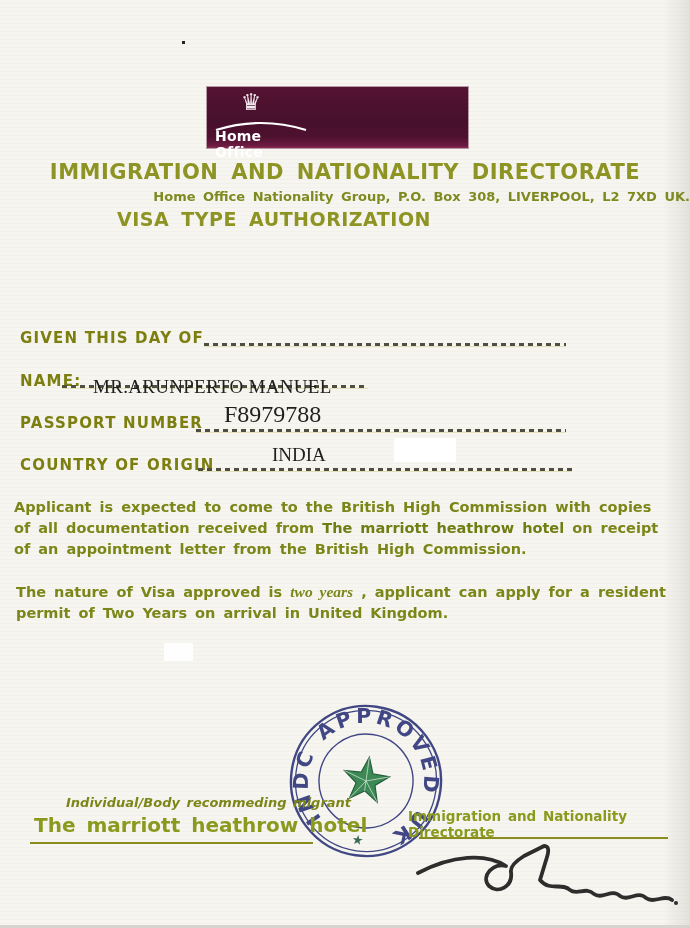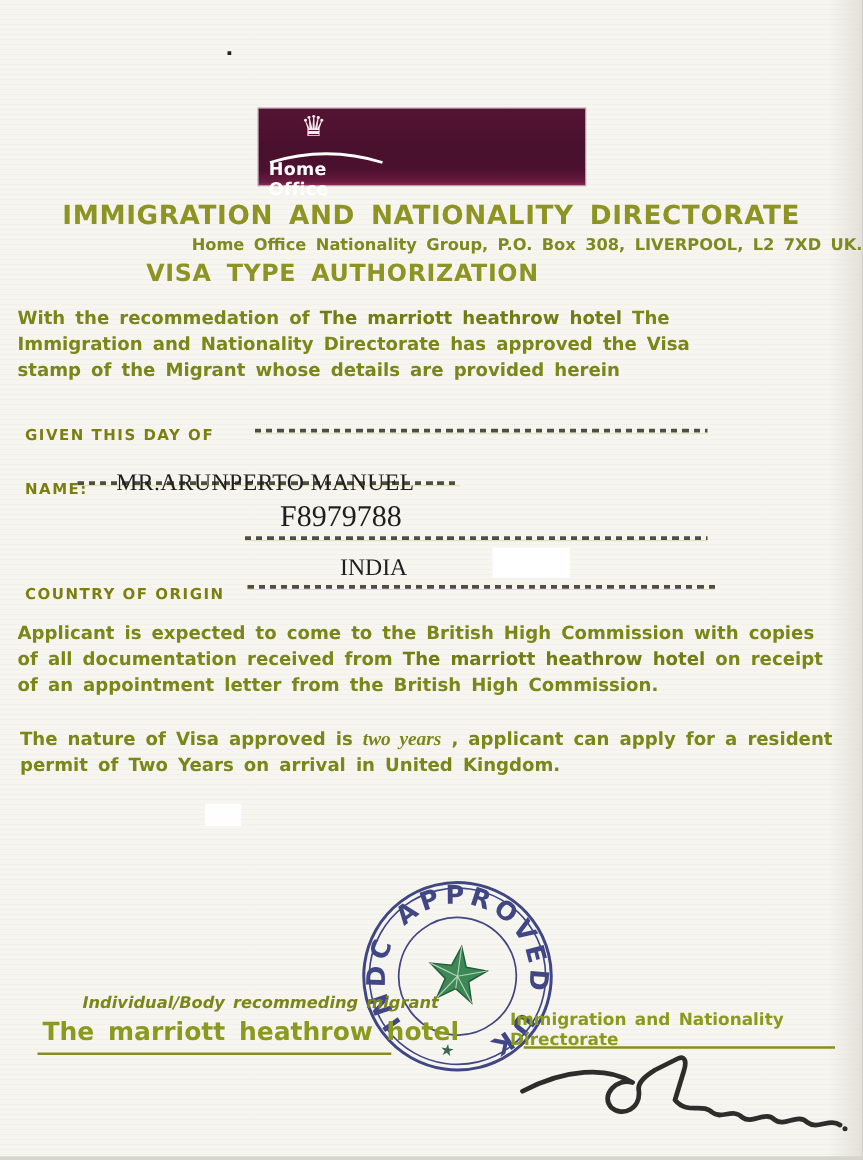--- a/index.html
+++ b/index.html
@@ -34,21 +34,21 @@
 
   
   .para{color:#7b8618;font-size:14.5px;line-height:21px;font-weight:600;word-spacing:3px;}
   #para-intro{left:14px;top:245px;width:592px;}
   #para-instructions{left:14px;top:497px;width:648px;}
   #para-nature{left:16px;top:581px;width:650px;}
   .para b{color:#6f7d12;}
   .italic-serif{font-family:"Liberation Serif",serif;font-style:italic;font-weight:bold;font-size:15.5px;}
 
   
-  .field-label{color:#7c7f10;font-size:12px;font-weight:bold;letter-spacing:1.2px;margin-top:12px;}
+  .field-label{color:#7c7f10;font-size:15px;font-weight:bold;letter-spacing:1.2px;}
   .dotline{height:3px;background:repeating-linear-gradient(90deg,#4e4f41 0 5px,rgba(0,0,0,0) 5px 9px);box-shadow:0 1px 0 rgba(205,200,120,.45);}
   .typed{font-family:"Liberation Serif",serif;color:#1f1f1f;}
 
   #given-label{left:20px;top:329px;}
   #given-line{left:204px;top:343px;width:362px;}
   #given-value{left:224px;top:317px;font-size:24px;}
 
   #name-label{left:20px;top:372px;}
   #name-line{left:62px;top:385px;width:306px;}
   #name-value{left:93px;top:376px;font-size:19px;letter-spacing:.3px;}
@@ -89,29 +89,29 @@
     <svg id="crown-arc" class="abs" width="96" height="12" viewBox="0 0 96 12">
       <path d="M3,10 Q48,-4 93,10" stroke="#ffffff" stroke-width="2.2" fill="none"></path>
     </svg>
     <div id="home-office" class="abs">Home Office</div>
   </div>
 
   <div id="main-title" class="abs olive-title">IMMIGRATION AND NATIONALITY DIRECTORATE</div>
   <div id="address-line" class="abs">Home Office Nationality Group, P.O. Box 308, LIVERPOOL, L2 7XD UK.</div>
   <div id="visa-title" class="abs olive-title">VISA TYPE AUTHORIZATION</div>
 
-  <div id="para-intro" class="abs para"><span>With the recommedation of </span><b>The marriott heathrow hotel</b><span> The Immigration and Nationality Directorate has approved the Visa stamp of the Migrant whose details are provided herein</span></div>
 
   <div id="given-label" class="abs field-label">GIVEN THIS DAY OF</div>
   <div id="given-line" class="abs dotline"></div>
 
   <div id="name-label" class="abs field-label">NAME:</div>
   <div id="name-line" class="abs dotline"></div>
   <div id="name-value" class="abs typed">MR.ARUNPERTO MANUEL</div>
 
+  <div id="passport-label" class="abs field-label">PASSPORT NUMBER</div>
   <div id="passport-line" class="abs dotline"></div>
   <div id="passport-value" class="abs typed">F8979788</div>
 
   <div id="country-label" class="abs field-label">COUNTRY OF ORIGIN</div>
   <div id="country-line" class="abs dotline"></div>
   <div id="patch-country" class="abs white-patch"></div>
   <div id="country-value" class="abs typed">INDIA</div>
 
   <div id="para-instructions" class="abs para"><span>Applicant is expected to come to the British High Commission with copies of all documentation received from </span><b>The marriott heathrow hotel</b><span>  on receipt of an appointment letter from the British High Commission.</span></div>
 

